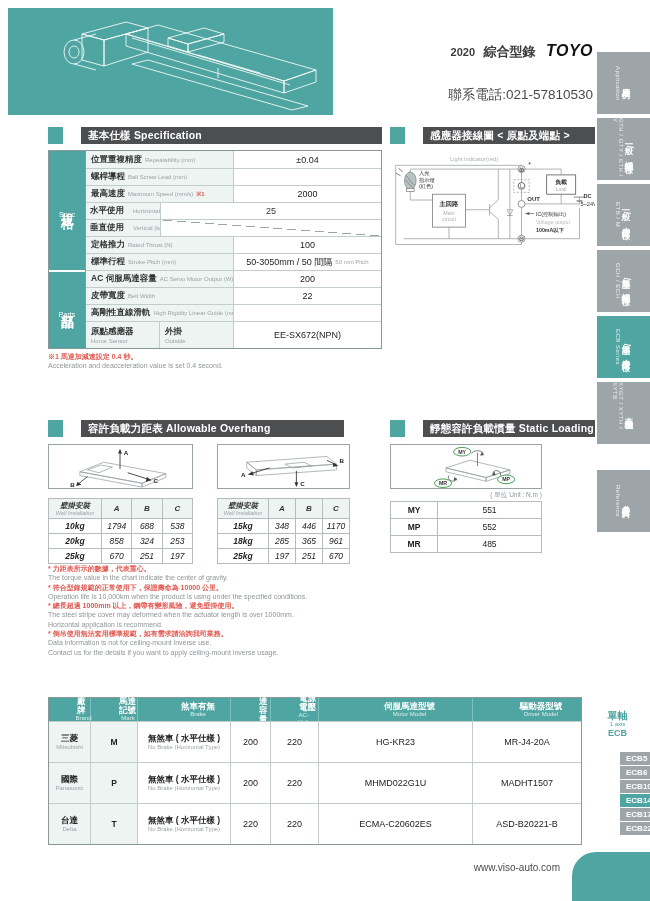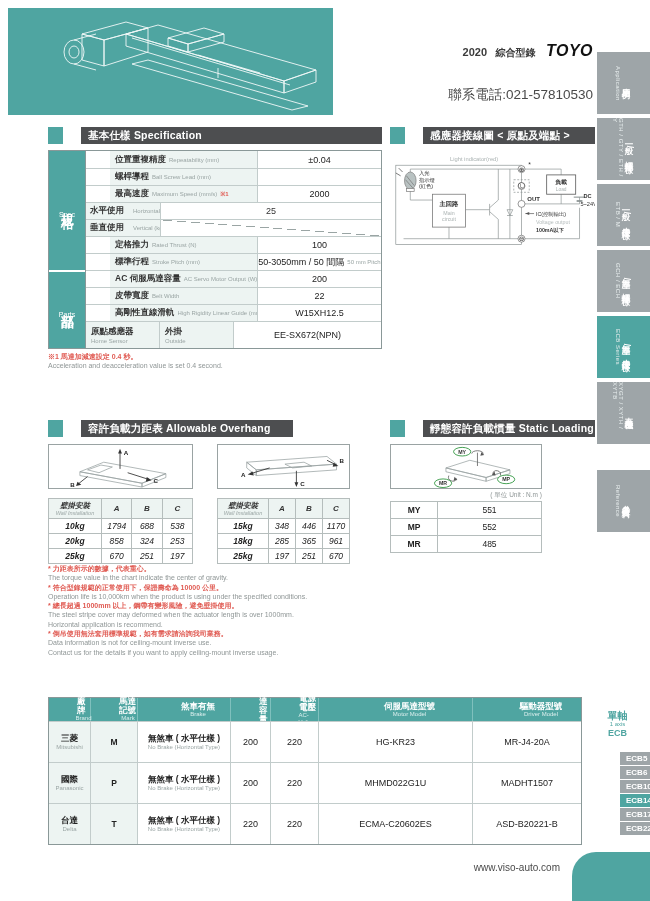--- a/index.html
+++ b/index.html
@@ -3,21 +3,21 @@
 <meta charset="utf-8">
 <style>
   html,body{margin:0;padding:0;background:#fff;}
   .page{position:relative;width:650px;height:901px;background:#fff;overflow:hidden;
         font-family:"Liberation Sans",sans-serif;color:#333;}
 
   
   .hero{position:absolute;left:8px;top:8px;width:325px;height:107px;background:#4FA5A1;}
   .brandline{position:absolute;right:57px;top:42px;width:260px;text-align:right;white-space:nowrap;}
   .brand-year{font-size:11px;font-weight:bold;color:#3c3c3c;}
-  .brand-cat{font-size:10px;font-weight:bold;color:#3c3c3c;margin-left:4px;}
+  .brand-cat{font-size:13px;font-weight:bold;color:#3c3c3c;margin-left:4px;}
   .brand-logo{font-size:16px;font-weight:900;font-style:italic;color:#111;margin-left:6px;letter-spacing:.5px;}
   .phone{position:absolute;right:57px;top:86px;width:260px;text-align:right;font-size:13.5px;color:#4a4a4a;}
 
   
   .side-tab{position:absolute;left:597px;width:53px;height:62px;background:#9EA5A8;
             display:flex;flex-direction:column;align-items:center;justify-content:center;
             writing-mode:vertical-rl;cursor:pointer;}
   .side-tab.active{background:#4FA5A1;}
   .tab-zh{color:#fff;font-weight:bold;font-size:8.5px;letter-spacing:1.5px;}
   .tab-en{color:#e9efef;font-size:6px;letter-spacing:.5px;margin-top:0;}
@@ -33,21 +33,21 @@
   .spec-groups{width:36px;display:flex;flex-direction:column;}
   .spec-group{background:#4FA5A1;color:#fff;display:flex;flex-direction:column;align-items:center;justify-content:center;}
   .spec-group.g1{height:119px;border-bottom:2px solid #fff;}
   .spec-group.g2{height:76px;}
   .g-zh{writing-mode:vertical-rl;text-orientation:upright;font-size:13px;font-weight:bold;letter-spacing:3px;}
   .g-en{font-size:7px;margin-top:2px;}
   .spec-rows{flex:1;display:flex;flex-direction:column;border-left:1px solid #8a9898;}
   .srow{display:flex;height:17px;box-sizing:border-box;border-top:1px solid #c2cccb;}
   .srow:first-child{border-top:none;}
   .slabel{width:148px;background:#EDF4F2;display:flex;align-items:center;padding-left:5px;
-          box-sizing:border-box;border-right:1px solid #c2cccb;gap:3px;overflow:hidden;white-space:nowrap;margin-left:24px;}
+          box-sizing:border-box;border-right:1px solid #c2cccb;gap:3px;overflow:hidden;white-space:nowrap;}
   .lzh{font-size:8.5px;font-weight:bold;color:#333;}
   .len{font-size:6px;color:#9aa5a4;}
   .lnote{font-size:6px;color:#E05A52;font-weight:bold;}
   .sval{flex:1;display:flex;align-items:center;justify-content:center;font-size:9px;color:#222;gap:3px;}
   .sval-sub{font-size:6px;color:#9aa5a4;}
   .srow-d{display:flex;height:34px;box-sizing:border-box;border-top:1px solid #c2cccb;}
   .pay-main{width:74px;background:#EDF4F2;border-right:1px solid #c2cccb;display:flex;flex-direction:column;
             justify-content:center;padding-left:5px;box-sizing:border-box;}
   .pay-subs{width:74px;display:flex;flex-direction:column;border-right:1px solid #c2cccb;}
   .pay-sub{height:17px;box-sizing:border-box;background:#EDF4F2;display:flex;align-items:center;gap:9px;padding-left:4px;white-space:nowrap;overflow:hidden;}
@@ -263,21 +263,20 @@
             <span class="lzh">皮帶寬度</span>
             <span class="len">Belt Width</span>
           </div>
         <div class="sval">22</div>
       </div>
       <div class="srow">
         <div class="slabel">
             <span class="lzh">高剛性直線滑軌</span>
             <span class="len">High Rigidity Linear Guide (mm)</span>
           </div>
-        <div class="sval">W15XH12.5</div>
       </div>
       <div class="srow-h">
         <div class="home-c">
             <span class="lzh">原點感應器</span>
             <span class="len">Home Sensor</span>
           </div>
         <div class="home-c">
             <span class="lzh">外掛</span>
             <span class="len">Outside</span>
           </div>
@@ -357,21 +356,21 @@
         <text x="151" y="77" font-size="5.5" fill="#b6bdbd">Voltage output</text>
         <text x="151" y="85" font-size="5.5" font-weight="bold">100mA以下</text>
         <text x="177" y="35" text-anchor="middle" font-weight="bold" font-size="6">負載</text>
         <text x="177" y="43" text-anchor="middle" font-size="5" fill="#aab2b2">Load</text>
         <text x="200" y="50" font-size="5.8" font-weight="bold">DC</text>
         <text x="197" y="58" font-size="5.8">5~24V</text>
       </g>
     </svg>
   </div>
 
-  <div class="sec" style="left:48px;top:420px;width:245px">
+  <div class="sec" style="left:48px;top:420px;width:296px">
     <span class="sec-sq"></span>
     <span class="sec-bar">容許負載力距表 Allowable Overhang</span>
   </div>
 
   <div class="oh-box" style="left:48px;top:444px;width:145px;height:45px">
     <svg viewBox="0 0 145 45" width="143" height="43">
       <g stroke="#9aa3a3" fill="none" stroke-width="0.8">
         <polygon points="30,28 55,18 120,30 95,40"></polygon>
         <polygon points="30,28 95,40 95,44 30,32"></polygon>
         <polygon points="95,40 120,30 120,34 95,44"></polygon>

